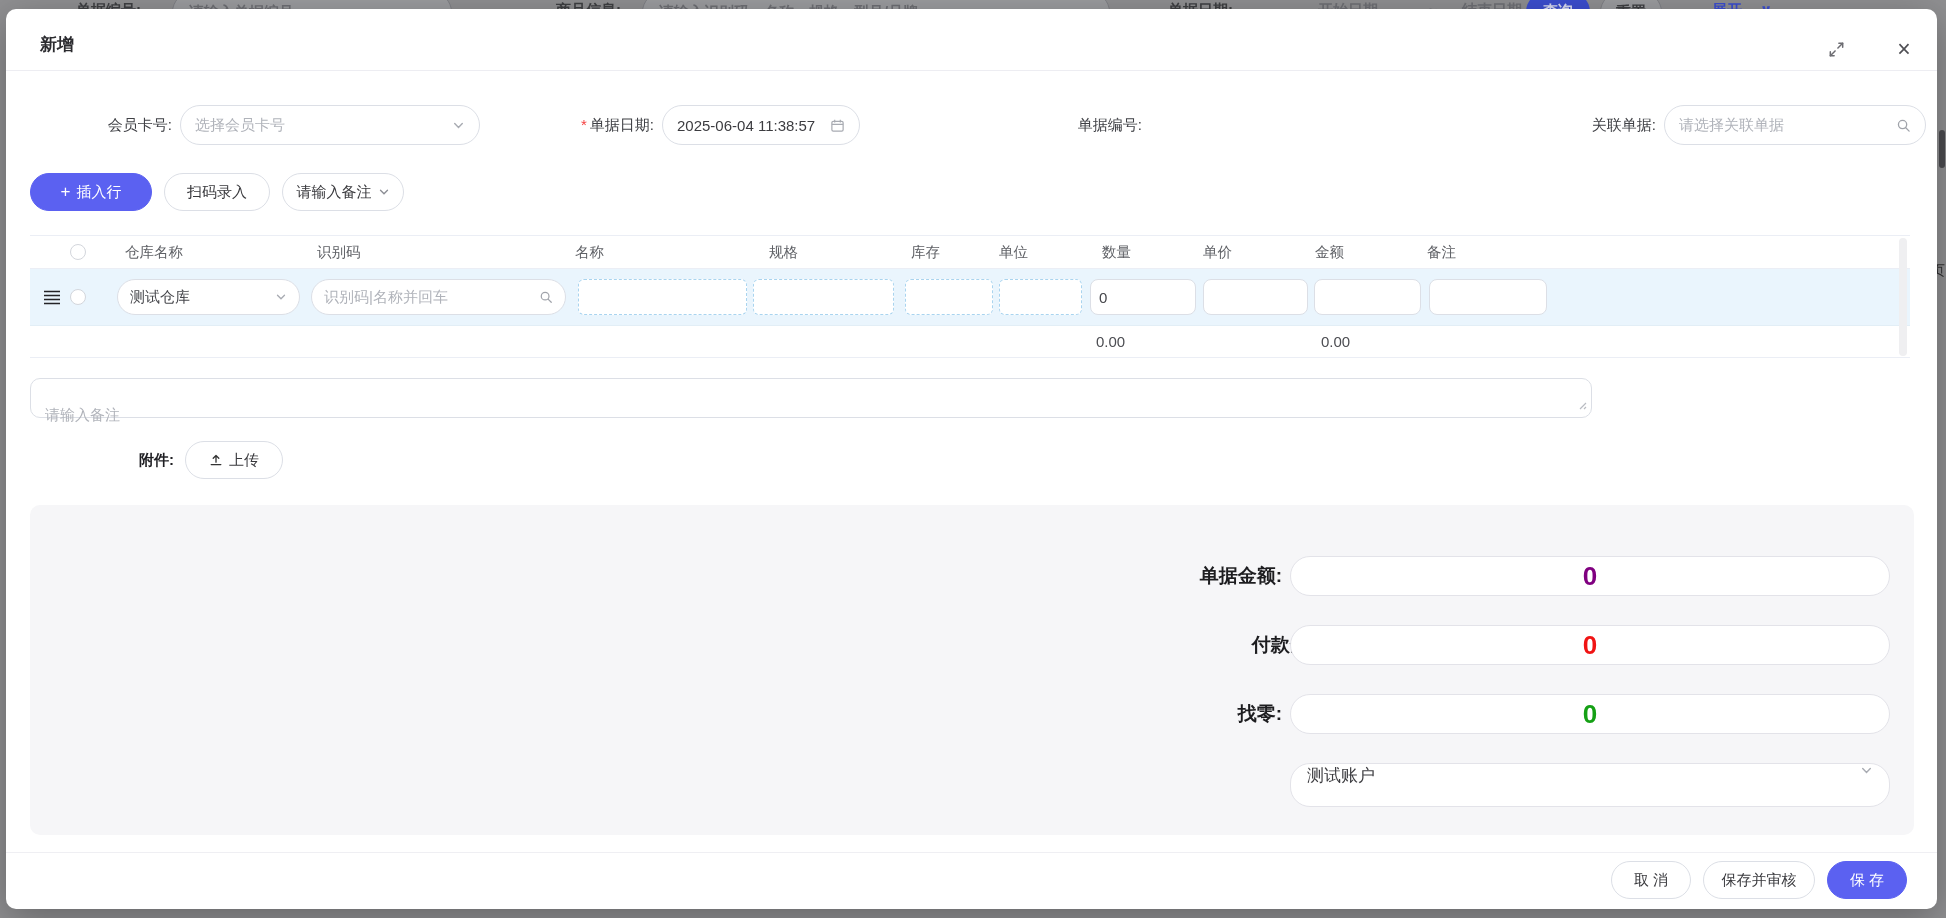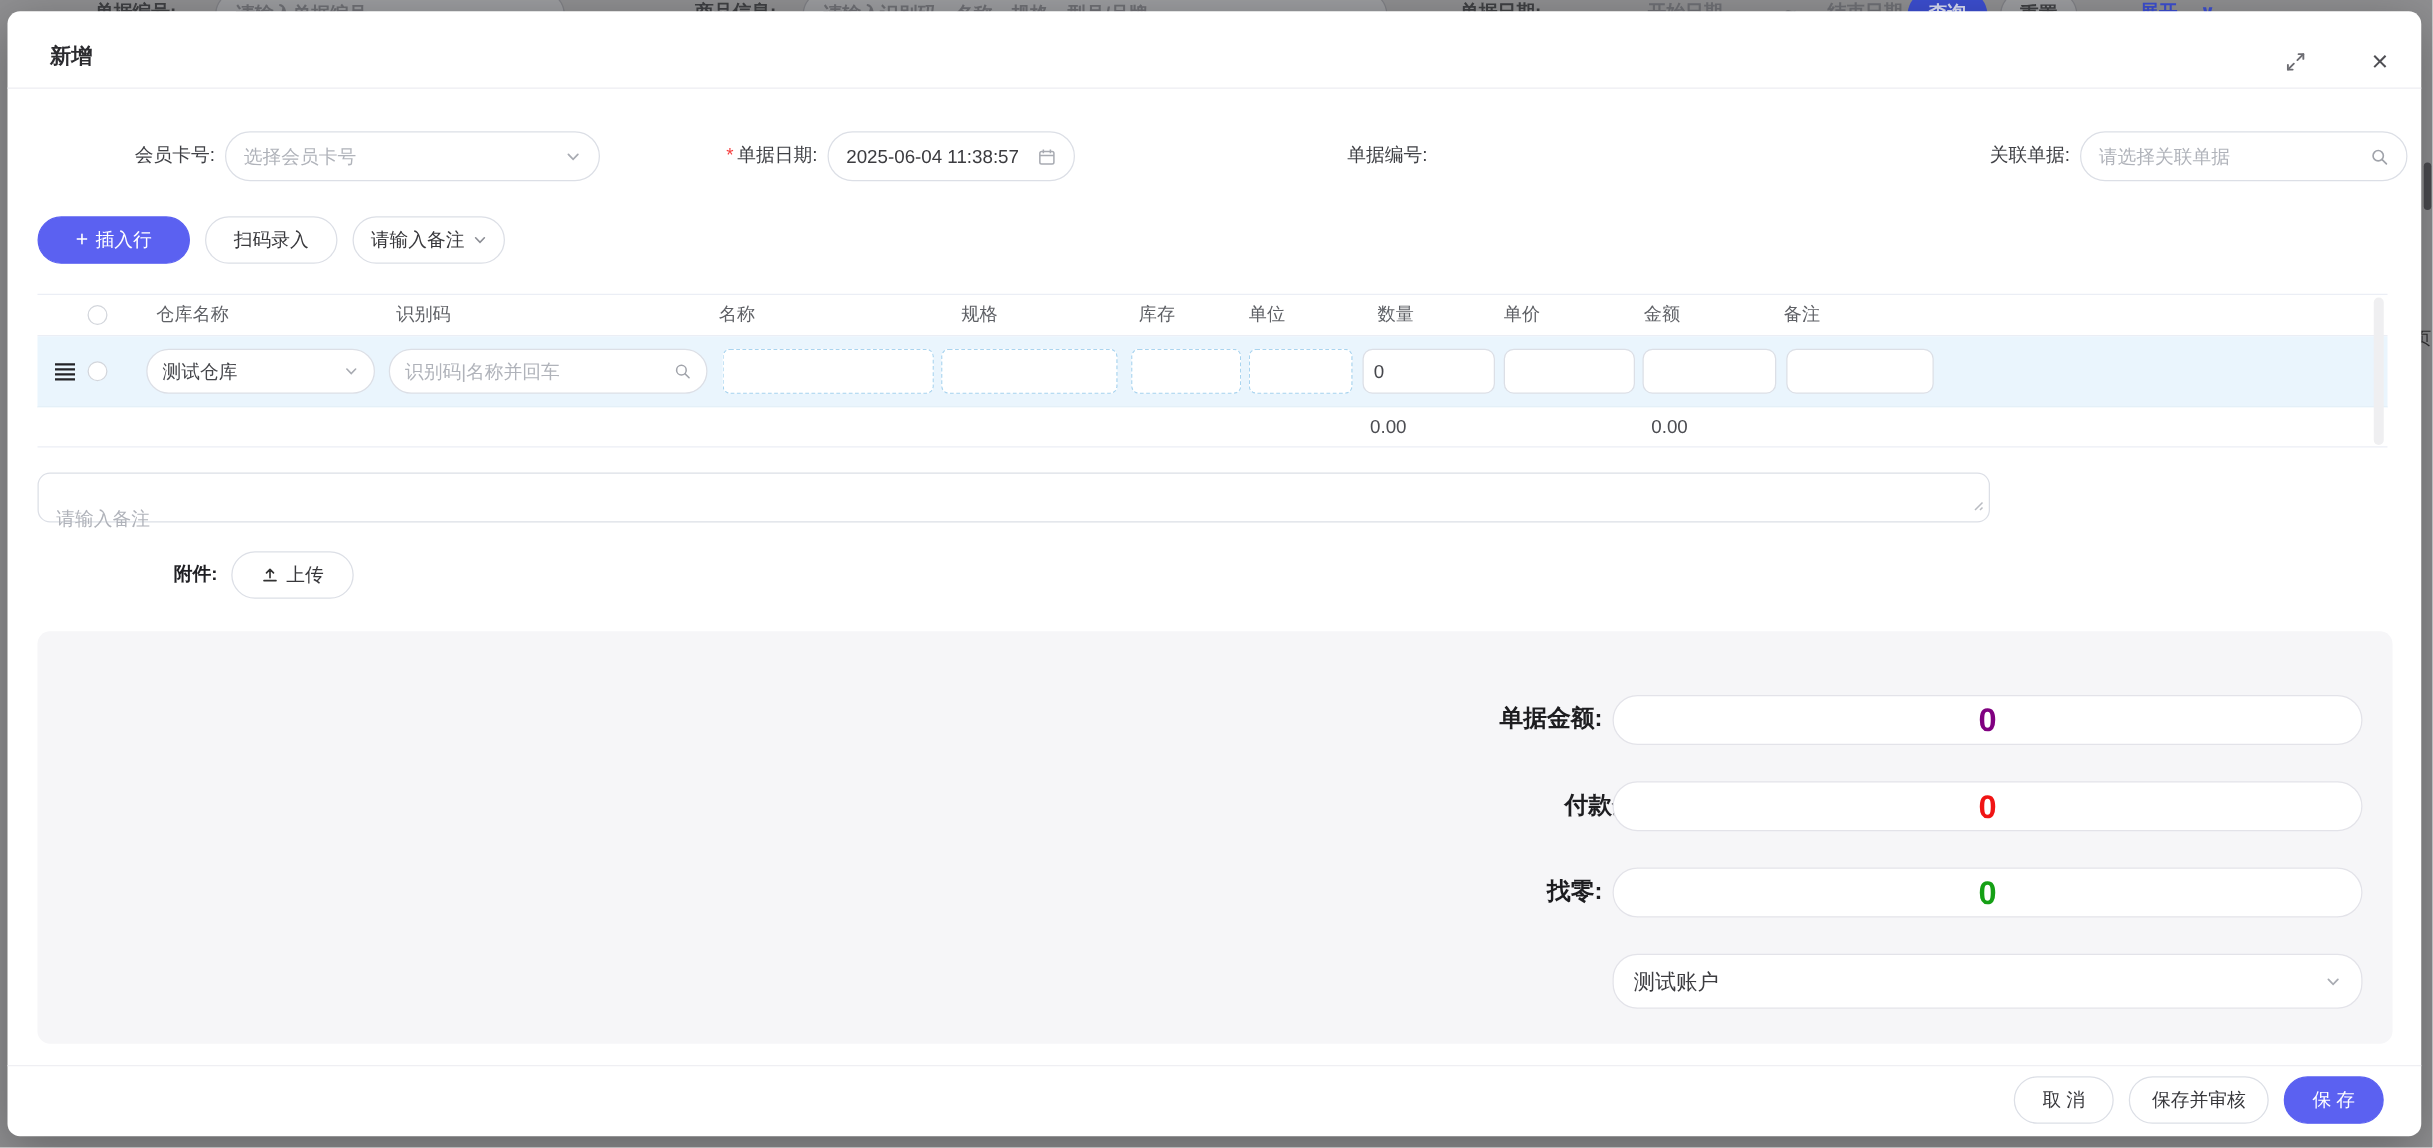--- a/index.html
+++ b/index.html
@@ -54,21 +54,21 @@
   .scroll-track{position:absolute;left:1869px;top:2px;width:8px;height:118px;background:#efeff1;border-radius:4px;}
 
   
   .remark{position:absolute;left:24px;top:369px;width:1562px;height:40px;border:1px solid var(--border);border-radius:10px;background:#fff;font-size:15px;padding:27px 14px 0;color:var(--placeholder);}
   .resize-h{position:absolute;right:4px;bottom:4px;}
 
   
   .panel{position:absolute;left:24px;top:496px;width:1884px;height:330px;background:#f6f6f8;border-radius:10px;}
   .p-lbl{position:absolute;height:40px;line-height:40px;font-size:19px;font-weight:600;color:#1d1d20;text-align:right;}
   .p-input{position:absolute;left:1260px;width:600px;height:40px;background:#fff;border:1px solid #e3e3e9;border-radius:20px;display:flex;align-items:center;justify-content:center;font-size:26px;font-weight:700;}
-  .p-select{position:absolute;left:1260px;width:600px;height:44px;background:#fff;border:1px solid #e3e3e9;border-radius:20px;display:flex;align-items:center;padding:0 16px;font-size:17px;color:#3c3c40;gap:32px;}
+  .p-select{position:absolute;left:1260px;width:600px;height:44px;background:#fff;border:1px solid #e3e3e9;border-radius:20px;display:flex;padding:0 16px;font-size:17px;color:#3c3c40;gap:32px;}
 
   
   .ft-divider{position:absolute;left:0;right:0;top:843px;height:1px;background:#efeff3;}
 </style>
 </head>
 <body>
 
 <div class="screen">
 
   <div>

